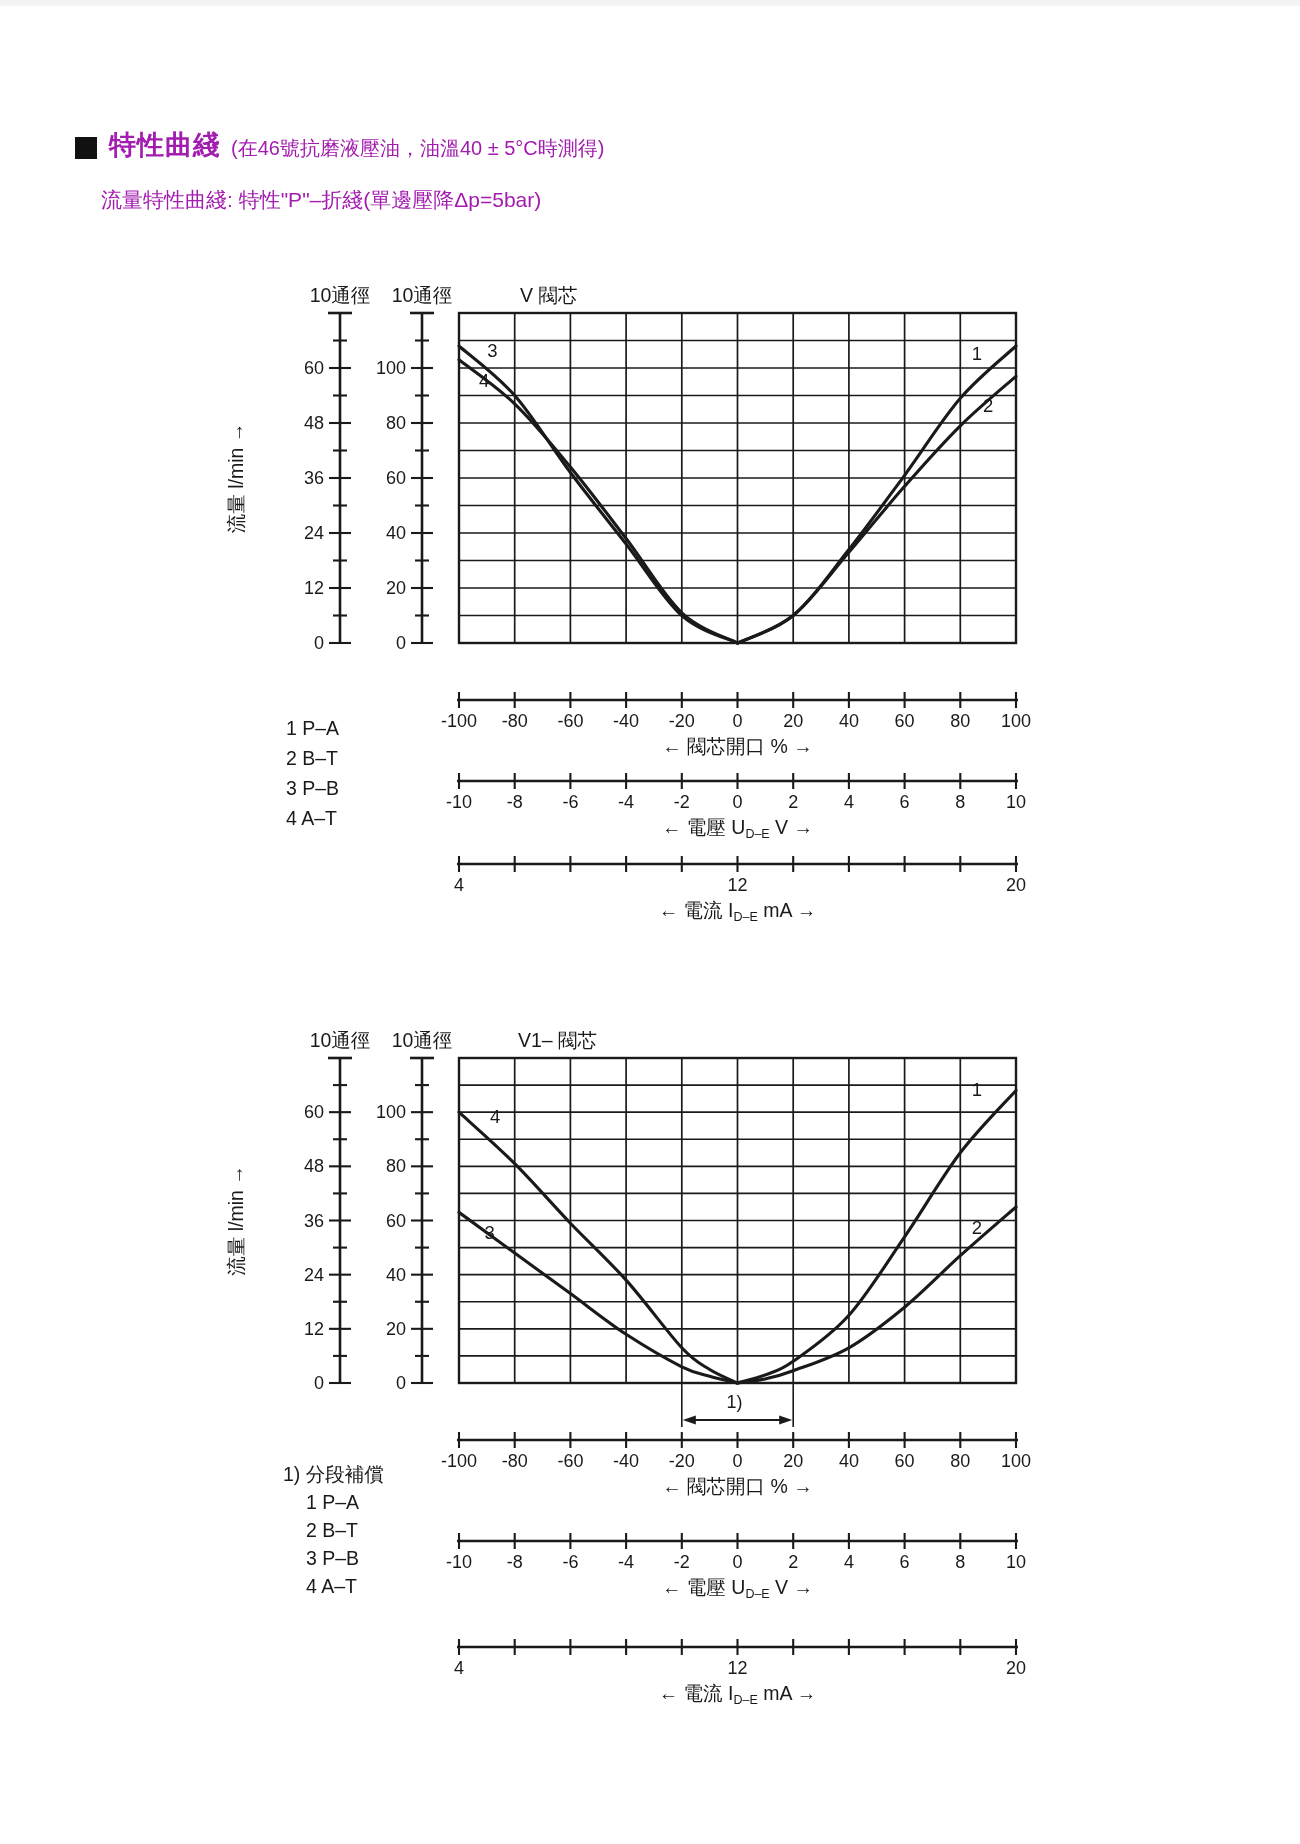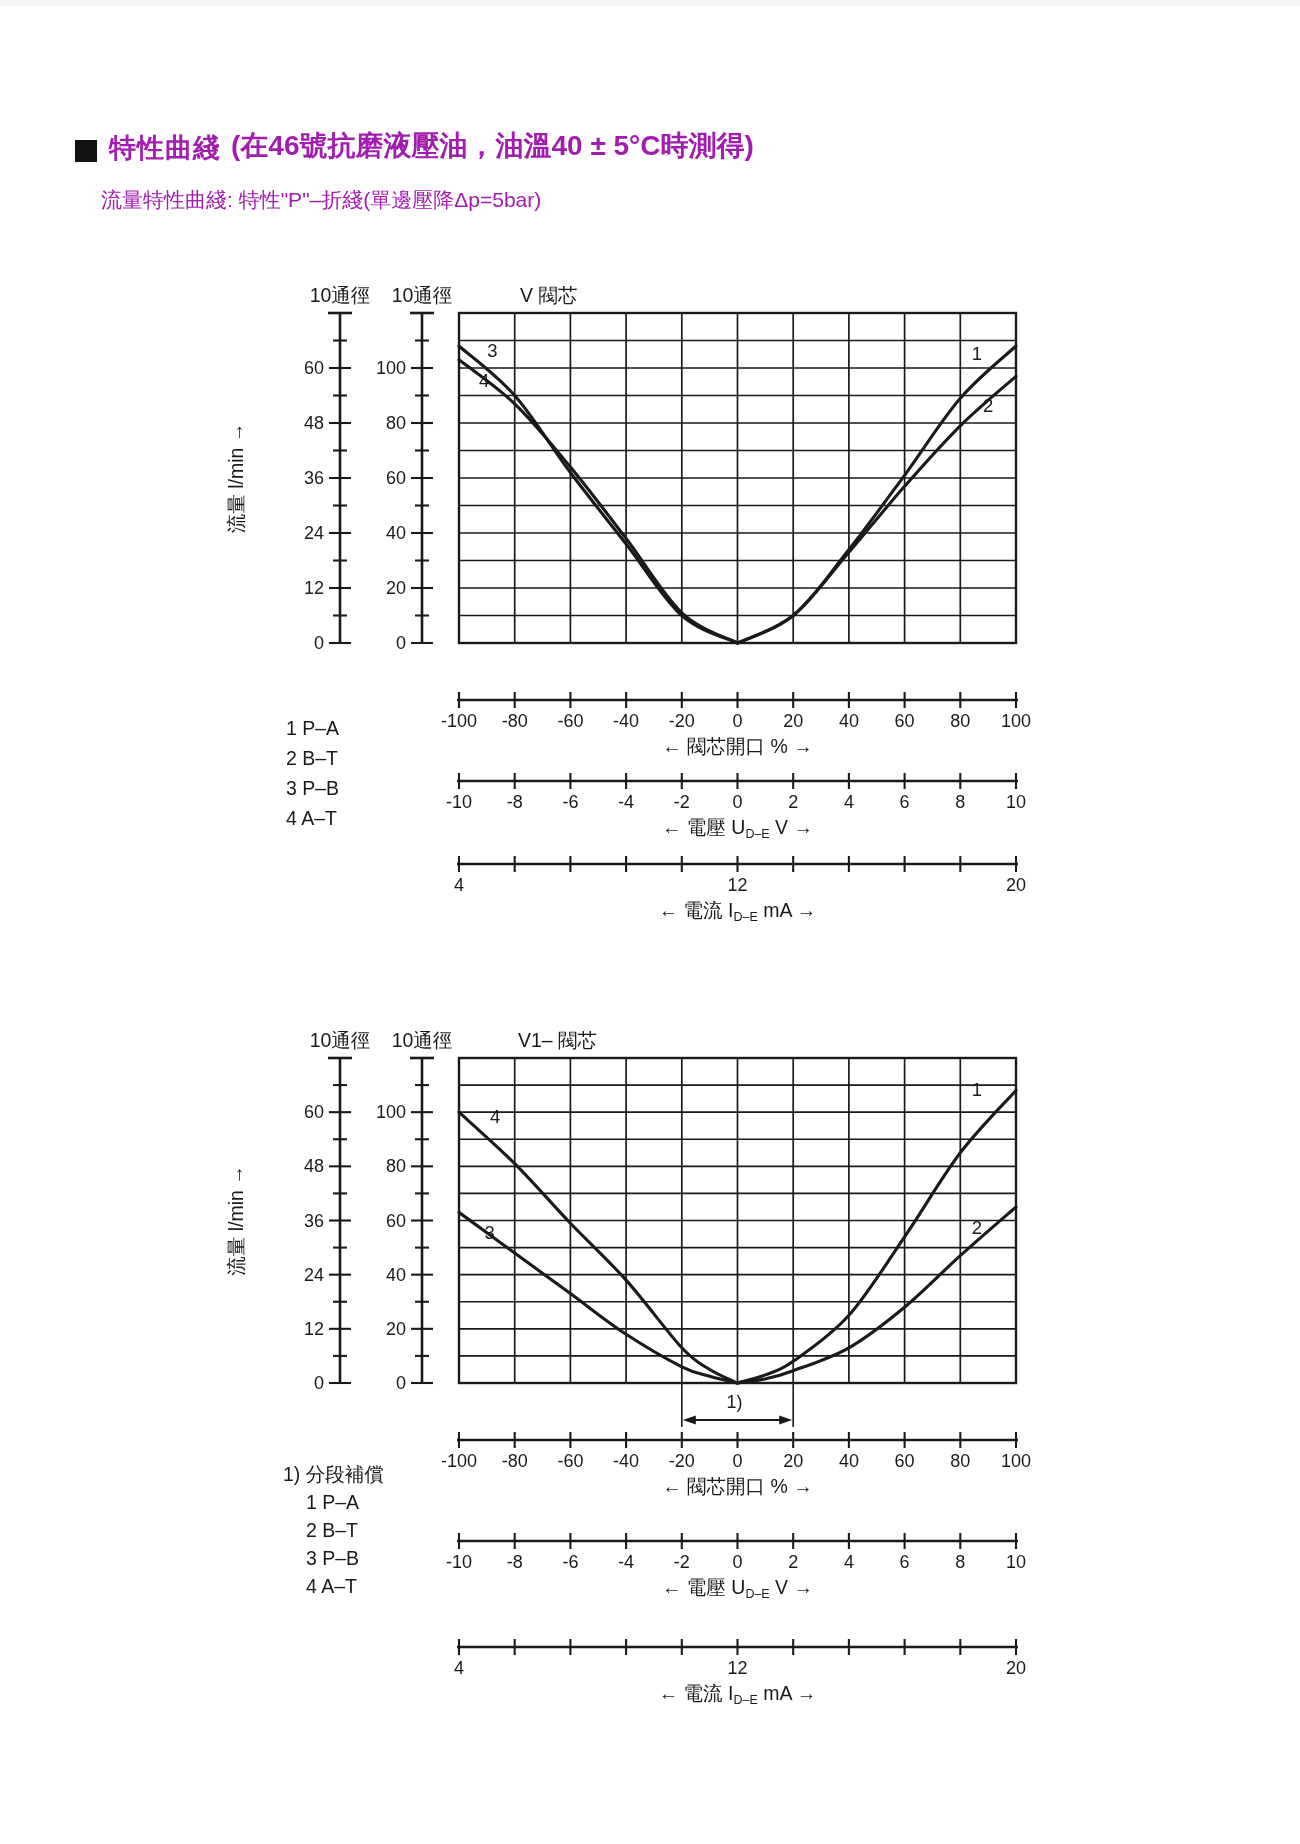--- a/index.html
+++ b/index.html
@@ -1,21 +1,21 @@
 <!DOCTYPE html>
 <html><head>
 <meta charset="utf-8">
 <style>
   html,body{margin:0;padding:0;background:#f4f4f4;}
   #page{position:relative;width:1300px;height:1844px;background:#ffffff;margin:6px auto;
         font-family:"Liberation Sans",sans-serif;color:#a21caf;overflow:hidden;}
   #title-row{position:absolute;left:75px;top:121px;display:flex;align-items:flex-end;white-space:nowrap;}
   #title-bullet{width:22px;height:22px;background:#111;margin-bottom:4px;}
   #title-main{font-size:27px;font-weight:600;margin-left:12px;letter-spacing:1px;}
-  #title-note{font-size:28px;font-weight:700;margin-left:10px;margin-bottom:1px;}
+  #title-note{font-size:20px;font-weight:400;margin-left:10px;margin-bottom:1px;}
   #subtitle{position:absolute;left:101px;top:180px;font-size:21px;white-space:nowrap;}
   svg{position:absolute;left:0;top:0;}
   svg text{fill:#1a1a1a;font-family:"Liberation Sans",sans-serif;}
 </style>
 </head>
 <body>
 <div id="page">
 
   <div id="title-row">
     <div id="title-bullet"></div>

